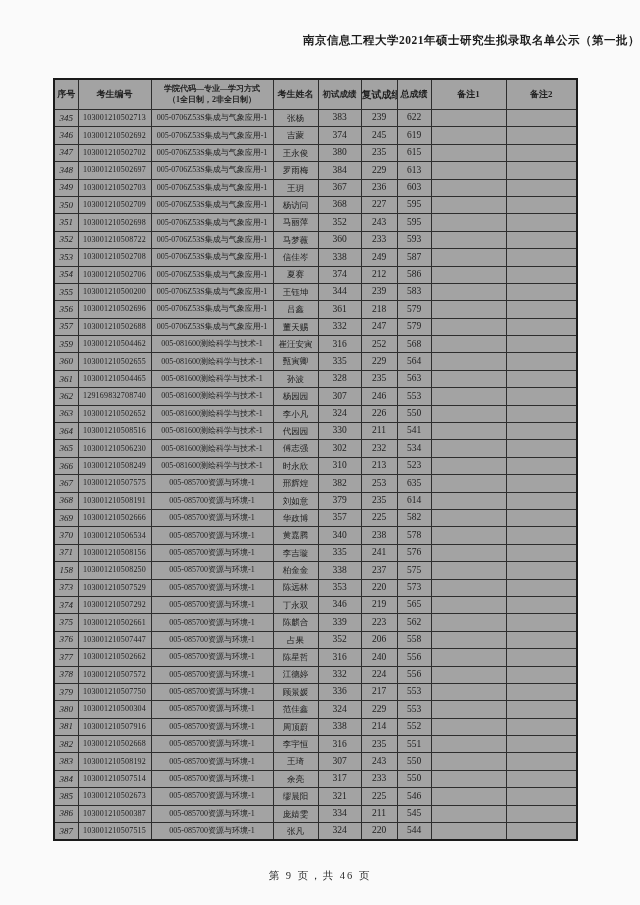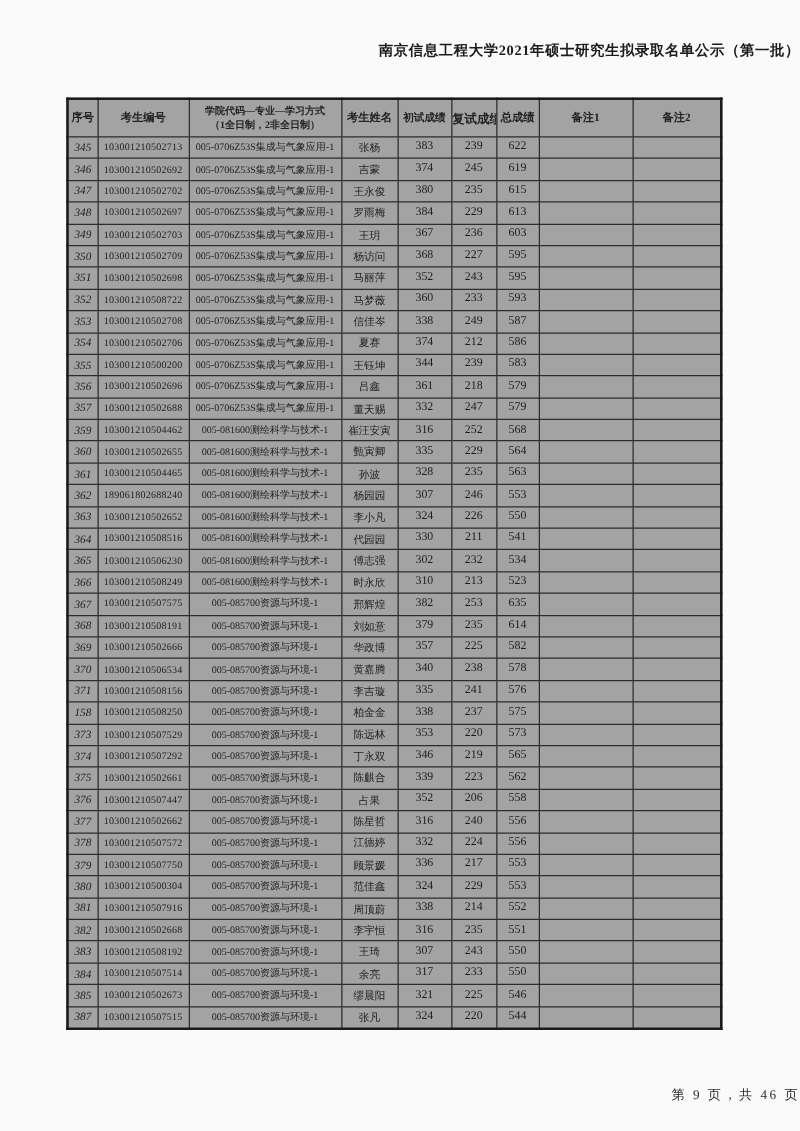--- a/index.html
+++ b/index.html
@@ -32,21 +32,21 @@
   .th-program { font-size: 8px; line-height: 1.3; }
   .th-initial { font-size: 8.5px; }
   .th-retest  { font-size: 10px; }
   tbody td { height: 16.4px; font-size: 9.5px; line-height: 1; }
   .td-serial  { font-size: 9px; font-style: italic; }
   .td-id      { font-size: 8px; letter-spacing: 0.2px; }
   .td-program { font-size: 8px; margin-top: 18px; }
   .td-name    { font-size: 8.5px; }
   .page-footer {
     position: absolute; top: 869px; left: 0; width: 100%;
-    text-align: right; font-size: 10.5px; letter-spacing: 2px; color: #2a2a2a;
+    text-align: center; font-size: 10.5px; letter-spacing: 2px; color: #2a2a2a;
   }
 </style>
 </head>
 <body>
 
 <div class="page-title">南京信息工程大学2021年硕士研究生拟录取名单公示（第一批）</div>
 
 <table class="results">
   <colgroup>
     <col style="width:24px">
@@ -265,21 +265,21 @@
         <td class="td-name">孙波</td>
         <td>328</td>
         <td>235</td>
         <td>563</td>
         <td></td>
         <td></td>
       </tr>
 
       <tr>
         <td class="td-serial">362</td>
-        <td class="td-id">189061802688240</td>
+        <td class="td-id">129169832708740</td>
         <td class="td-program">005-081600测绘科学与技术-1</td>
         <td class="td-name">杨园园</td>
         <td>307</td>
         <td>246</td>
         <td>553</td>
         <td></td>
         <td></td>
       </tr>
 
       <tr>
@@ -551,20 +551,31 @@
         <td class="td-id">103001210502673</td>
         <td class="td-program">005-085700资源与环境-1</td>
         <td class="td-name">缪晨阳</td>
         <td>321</td>
         <td>225</td>
         <td>546</td>
         <td></td>
         <td></td>
       </tr>
 
+      <tr>
+        <td class="td-serial">386</td>
+        <td class="td-id">103001210500387</td>
+        <td class="td-program">005-085700资源与环境-1</td>
+        <td class="td-name">庞婧雯</td>
+        <td>334</td>
+        <td>211</td>
+        <td>545</td>
+        <td></td>
+        <td></td>
+      </tr>
 
       <tr>
         <td class="td-serial">387</td>
         <td class="td-id">103001210507515</td>
         <td class="td-program">005-085700资源与环境-1</td>
         <td class="td-name">张凡</td>
         <td>324</td>
         <td>220</td>
         <td>544</td>
         <td></td>

